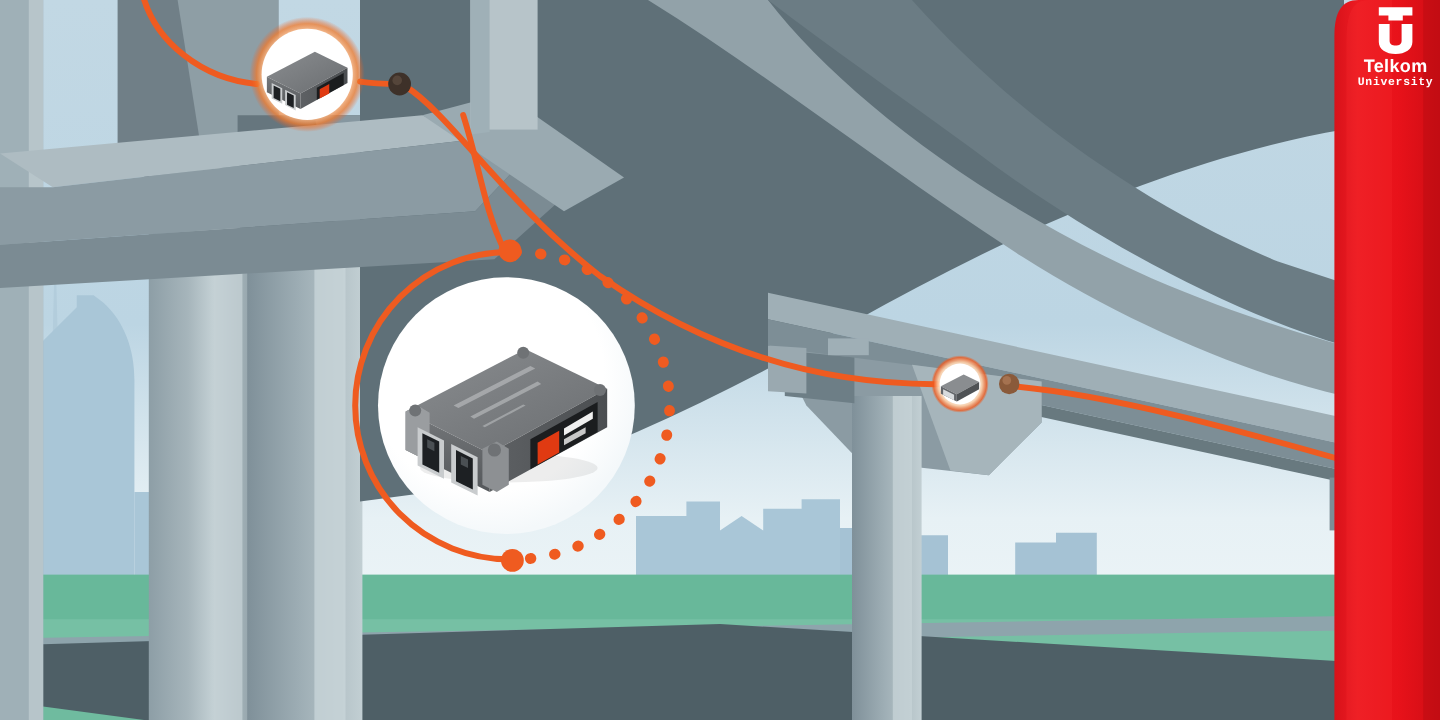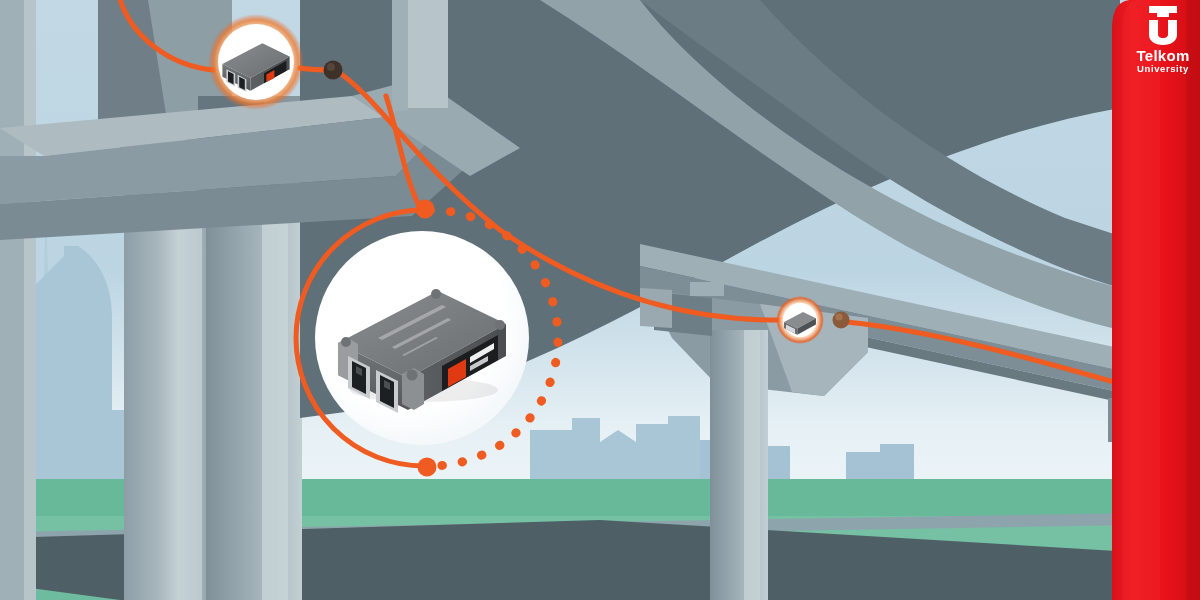--- a/index.html
+++ b/index.html
@@ -16,21 +16,21 @@
     position:absolute;left:1127px;top:4px;width:72px;height:78px;
     display:flex;flex-direction:column;align-items:center;justify-content:flex-start;
     pointer-events:none;
   }
   #logo-mark{width:40px;height:42px;}
   .logo-text{
     color:#ffffff;font-family:"Liberation Sans",sans-serif;font-weight:bold;
     letter-spacing:.3px;line-height:1;text-align:center;
   }
   #logo-word-telkom{font-size:15px;margin-top:2px;}
-  #logo-word-university{font-size:9.5px;margin-top:1px;letter-spacing:.6px;}
+  #logo-word-university{font-size:9.5px;margin-top:1px;letter-spacing:.6px;font-family:Liberation Mono, monospace;}
 </style>
 </head>
 <body>
 
 <div id="stage">
 
   <svg class="layer" id="scene" width="1200" height="600" viewBox="0 0 1200 600">
     <defs>
       <linearGradient id="skyGrad" x1="0" y1="0" x2="0" y2="1">
         <stop offset="0%" stop-color="#c2d8e4"></stop>

